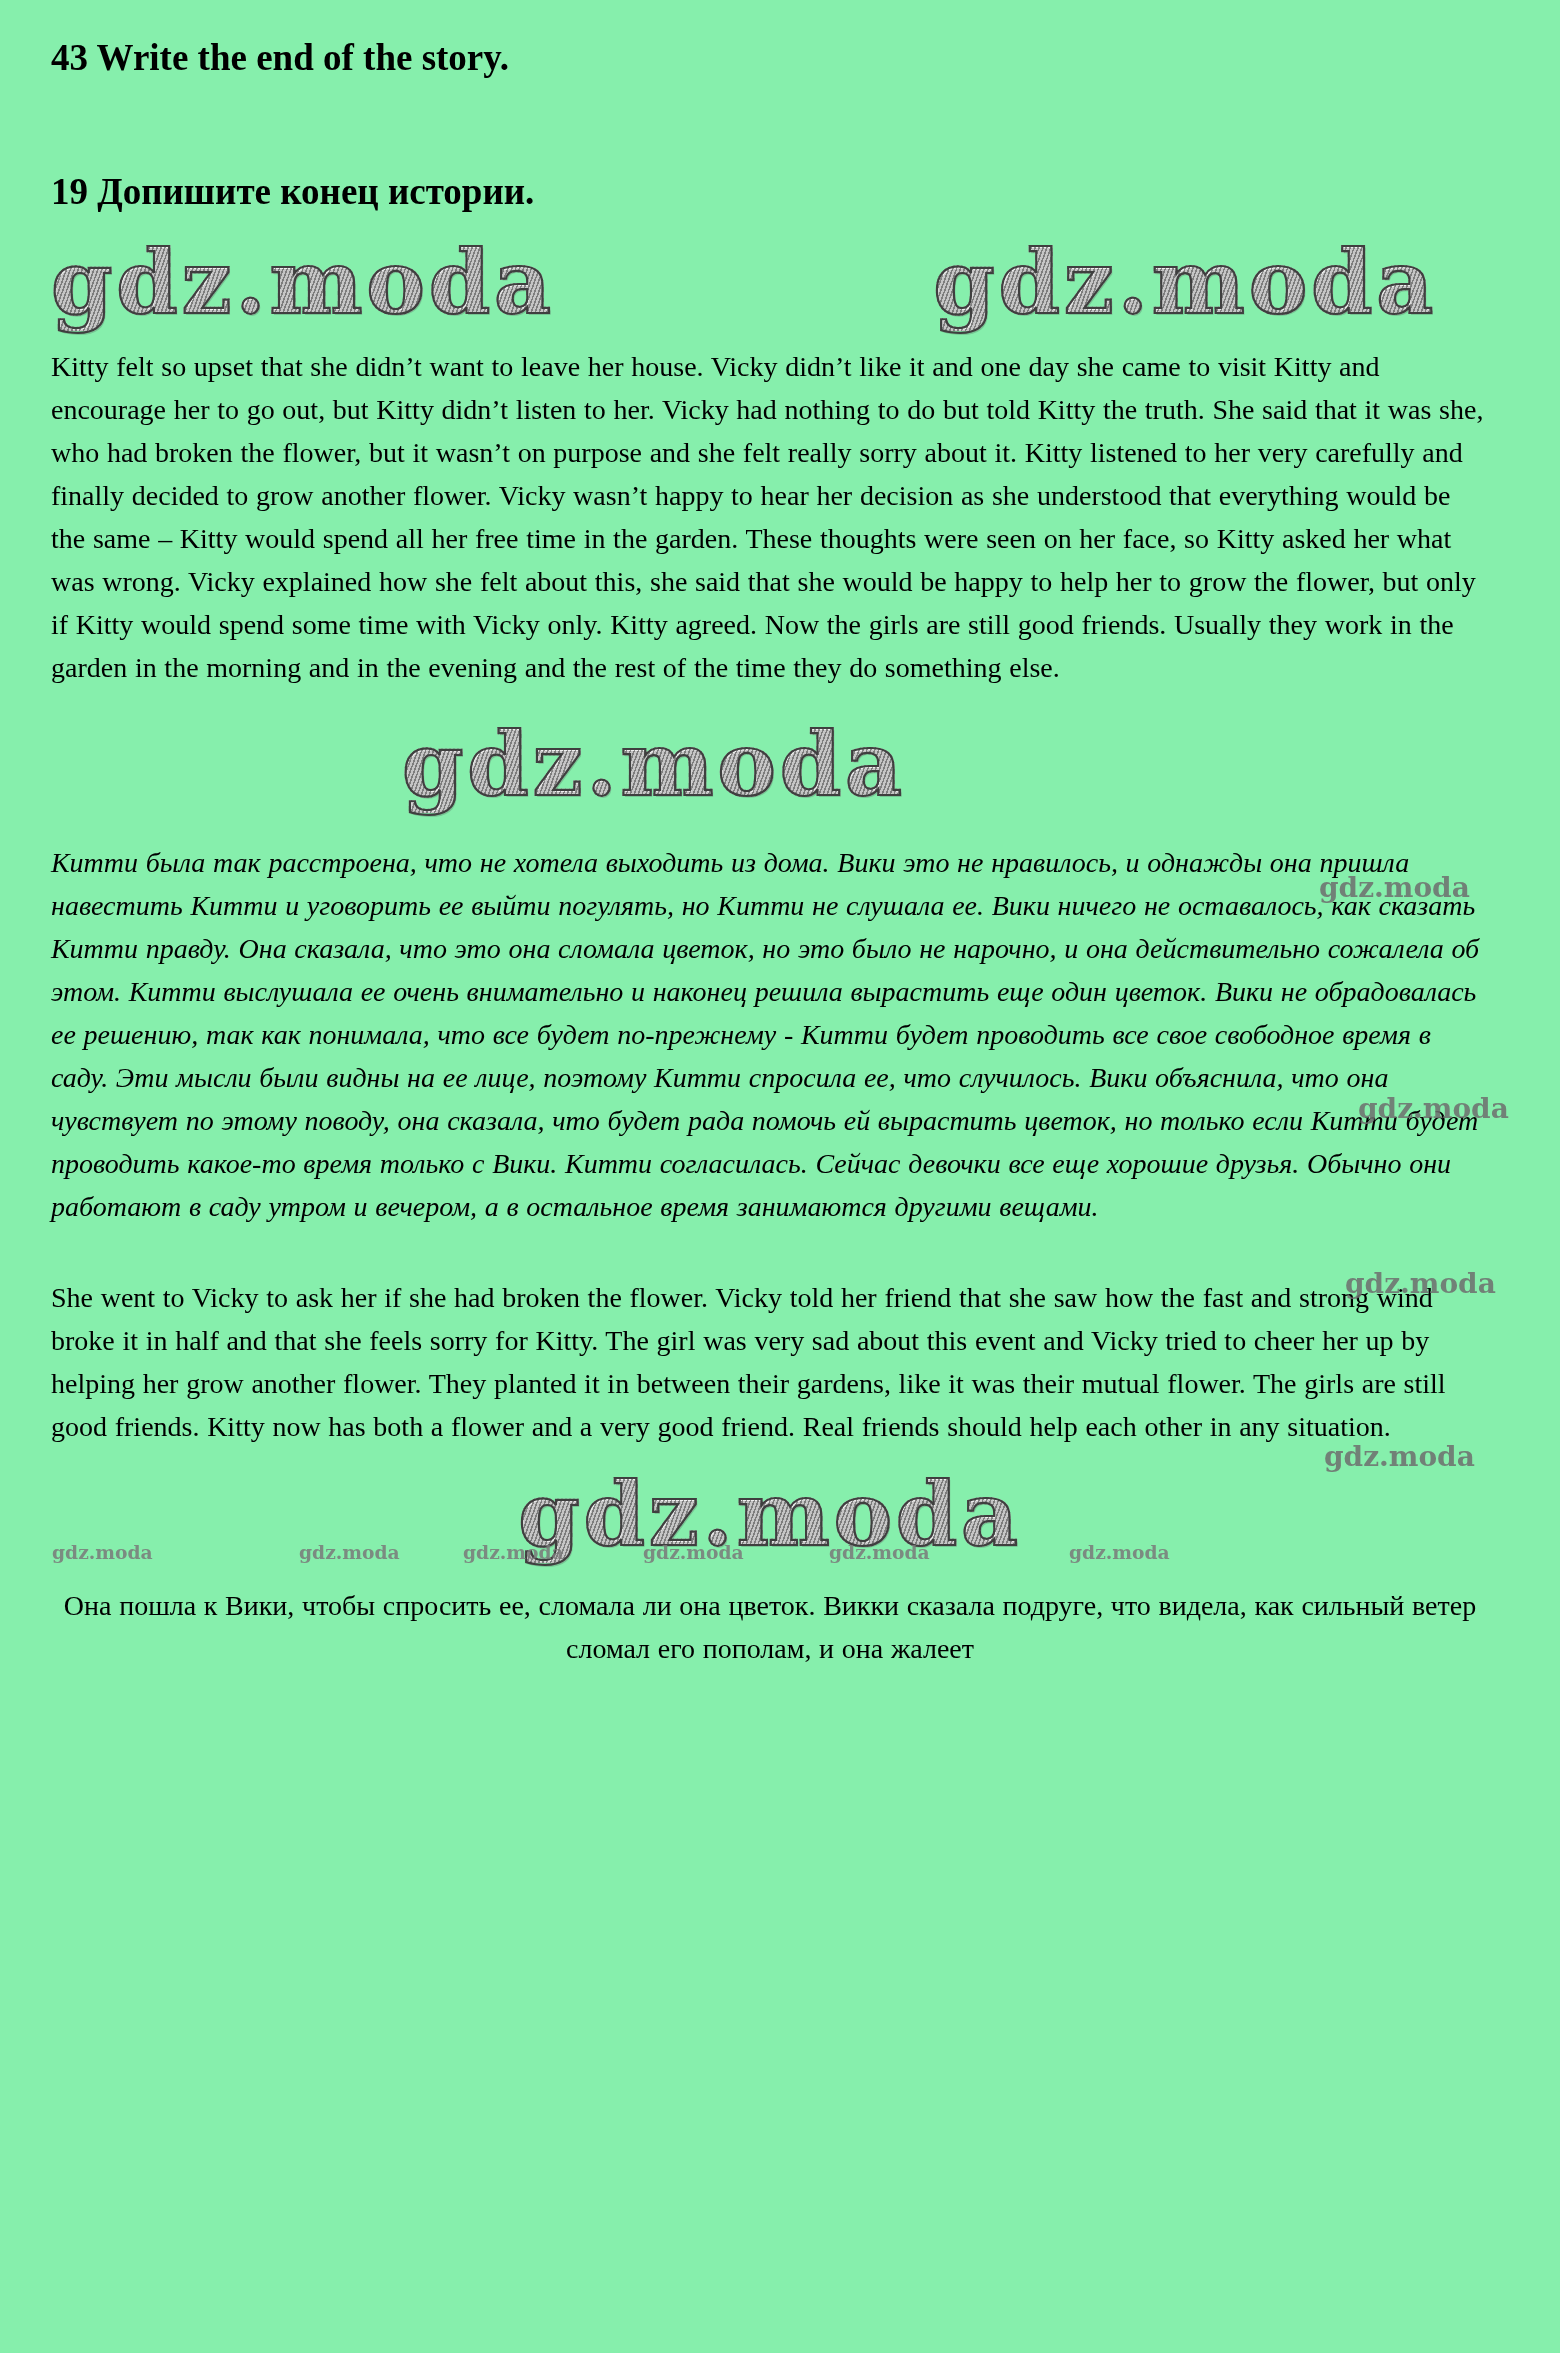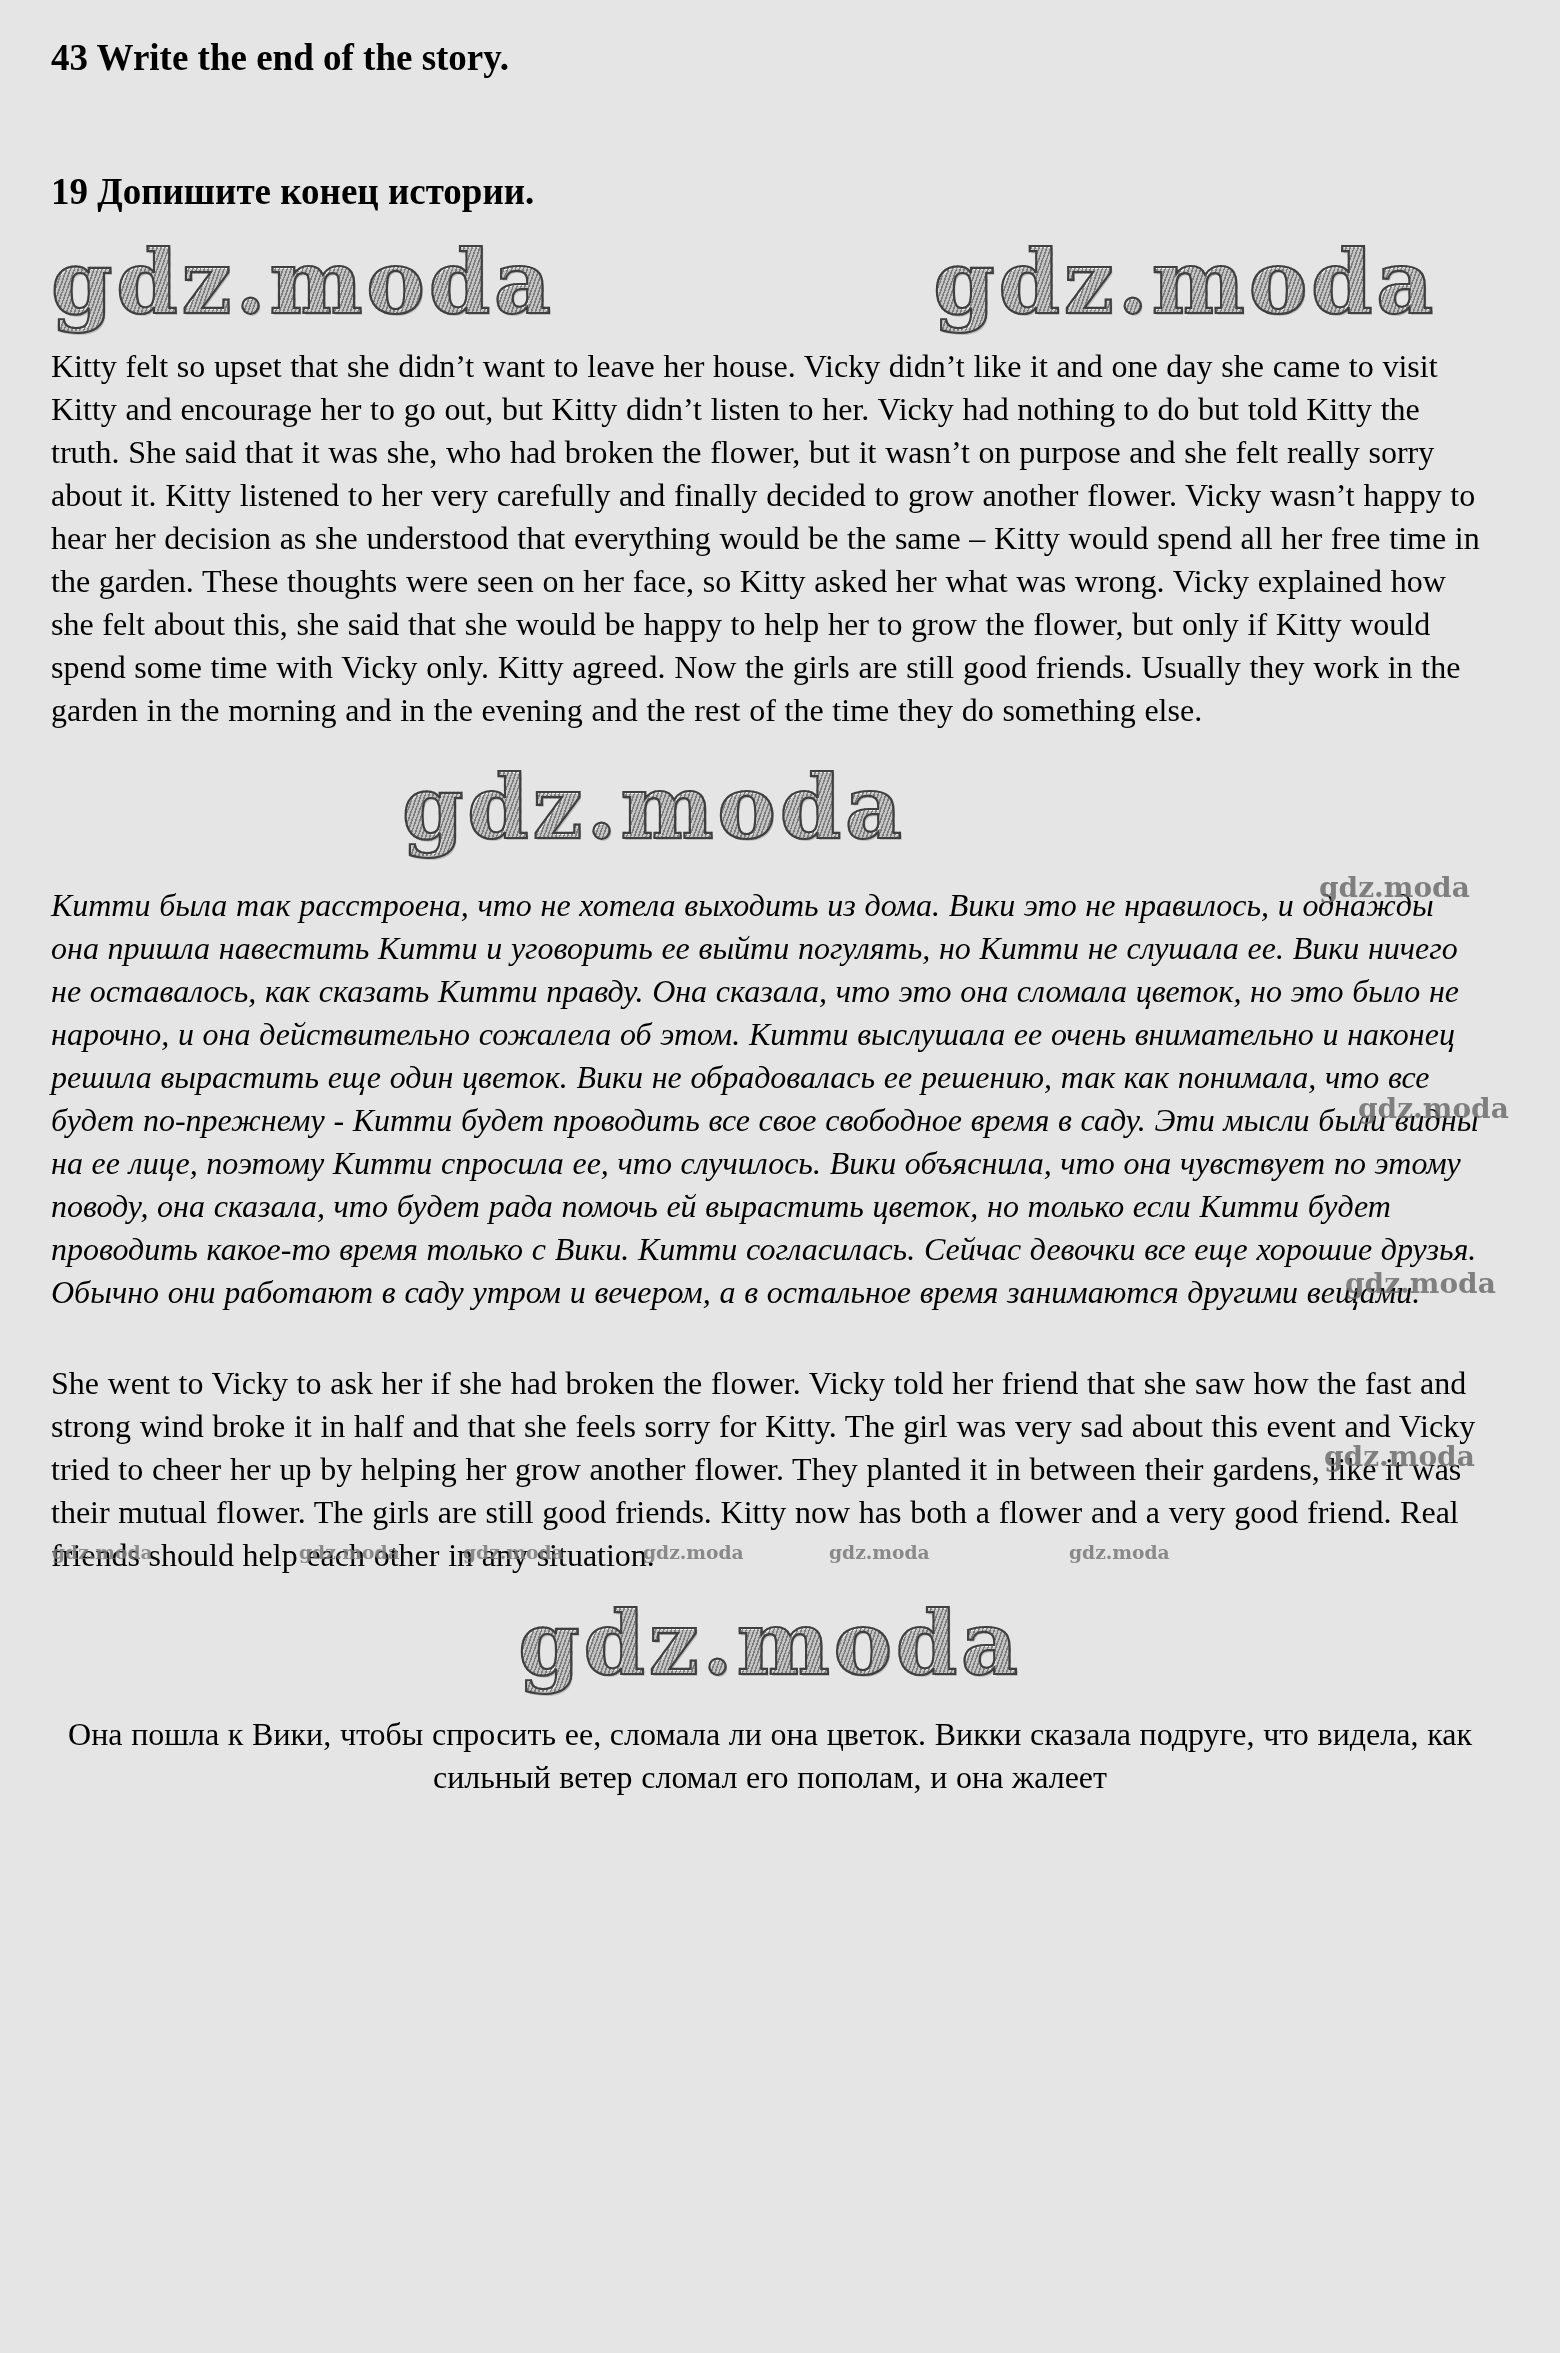--- a/index.html
+++ b/index.html
@@ -2,37 +2,37 @@
 <html style="font-size:12px"><head>
   <meta charset="utf-8">
   <style>
     * { margin: 0; padding: 0; box-sizing: border-box; }
     html, body { background: #ffffff; }
 
     .page {
       position: relative;
       width: 1560px;
       height: 2354px;
-      background: #e5e5e5;
+      background: #86efac;
       overflow: hidden;
       font-family: "Liberation Serif", "DejaVu Serif", serif;
       color: #000000;
       padding: 0 71px 0 51px;
     }
 
     .heading {
       font-weight: bold;
       font-size: 37px;
       line-height: 1.2;
     }
     .heading-en { margin-top: 36px; }
     .heading-ru { margin-top: 90px; }
 
     .para {
-      font-size: 32px;
+      font-size: 28px;
       line-height: 43px;
       text-align: left;
       word-spacing: 0.7px;
     }
     .para-en1 { margin-top: 13.5px; }
     .para-ru1 { margin-top: 28px; font-style: italic; }
     .para-en2 { margin-top: 48px; }
     .para-ru2 { margin-top: 21px; text-align: center; }
 
     

